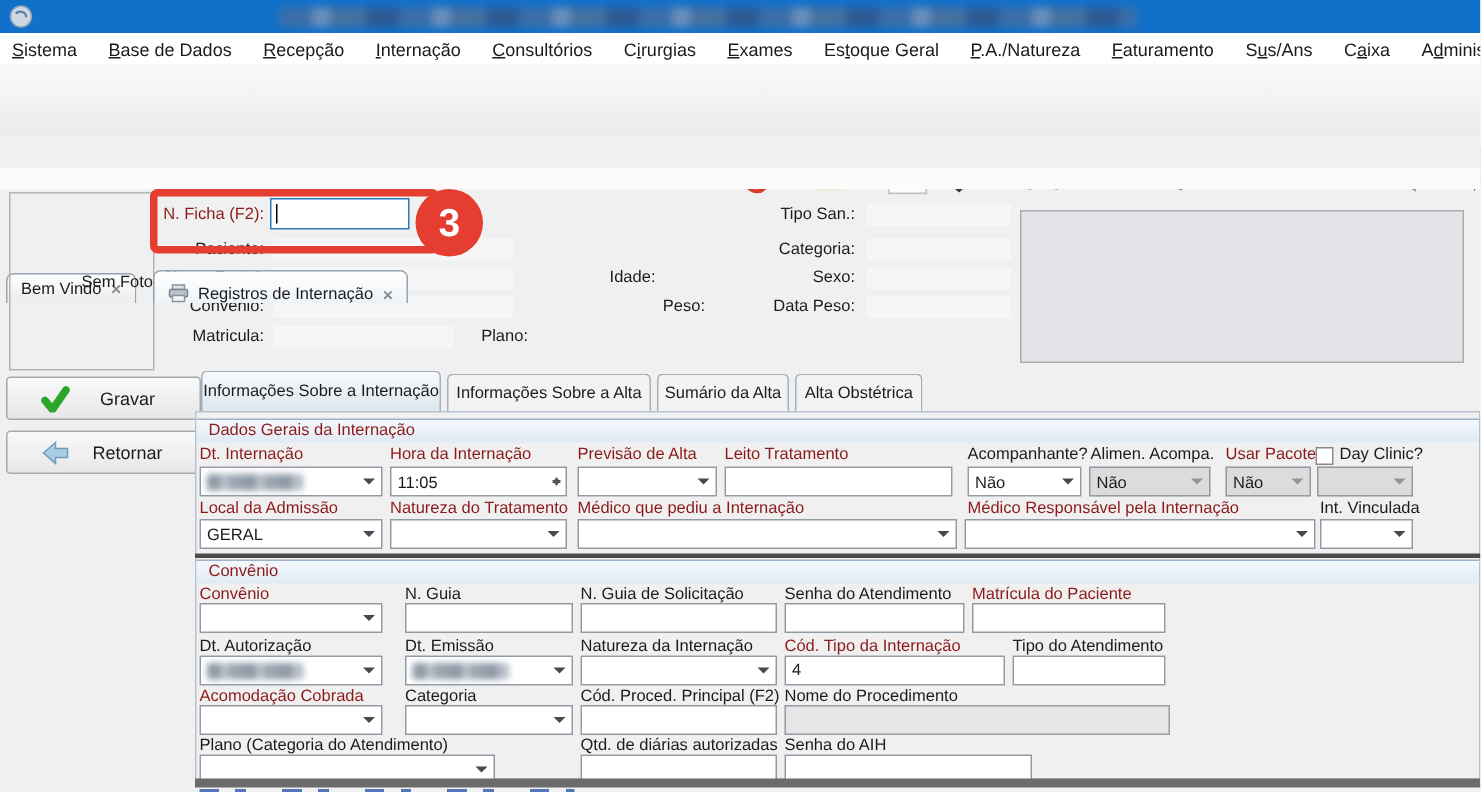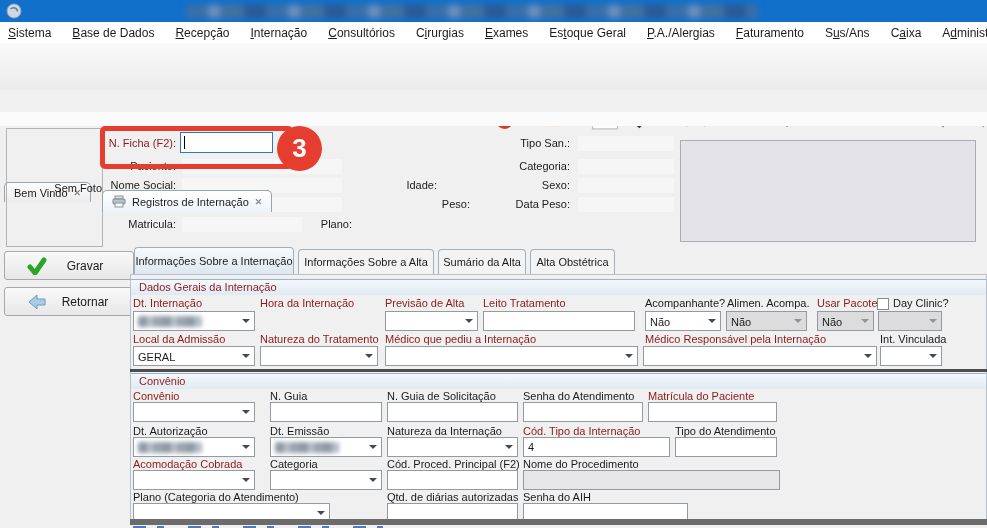--- a/index.html
+++ b/index.html
@@ -17,21 +17,21 @@
   .mi{white-space:nowrap;cursor:default;}
   
   #toolbar{position:absolute;left:0;top:43px;width:987px;height:47px;
     background:linear-gradient(#fafafa,#ebebeb);border-bottom:1px solid #d9d9d9;}
   .ticon{position:absolute;top:50px;width:38px;height:38px;}
   
   #tabbar{position:absolute;left:0;top:90px;width:987px;height:22px;background:#f0f0f0;}
   .mtab{position:absolute;border:1px solid #98a4b2;border-bottom:none;border-radius:5px 5px 0 0;
     display:flex;align-items:center;gap:6px;padding:0 9px;font-size:11px;box-sizing:border-box;}
   #mtab1{left:4px;top:92px;height:20px;background:linear-gradient(#fdfdfd,#ececec);}
-  #mtab2{left:102px;top:100px;height:22px;background:linear-gradient(#ffffff,#eef3f8);z-index:3;}
+  #mtab2{left:102px;top:90px;height:22px;background:linear-gradient(#ffffff,#eef3f8);z-index:3;align-items:flex-end;}
   .closex{color:#8a8a8a;font-size:9px;font-weight:bold;}
   #whitestrip{position:absolute;left:0;top:112px;width:987px;height:14px;background:#fbfbfb;}
   
   #semfoto{position:absolute;left:6px;top:128px;width:95px;height:117px;border:1px solid #b4b4b4;
     display:flex;align-items:center;justify-content:flex-end;font-size:11px;}
   .plb{position:absolute;font-size:11px;text-align:right;white-space:nowrap;height:13px;line-height:13px;}
   .red{color:#8b1a1a;}
   .pv{position:absolute;background:#f6f6f7;height:15px;}
   #nfichainput{position:absolute;left:180px;top:132px;width:93px;height:21px;background:#fff;
     border:1px solid #2a7ab9;box-sizing:border-box;}
@@ -93,21 +93,21 @@
 
   <div id="menubar">
     <span class="mi"><span></span><u>S</u><span>istema</span></span>
     <span class="mi"><span></span><u>B</u><span>ase de Dados</span></span>
     <span class="mi"><span></span><u>R</u><span>ecepção</span></span>
     <span class="mi"><span></span><u>I</u><span>nternação</span></span>
     <span class="mi"><span></span><u>C</u><span>onsultórios</span></span>
     <span class="mi"><span>C</span><u>i</u><span>rurgias</span></span>
     <span class="mi"><span></span><u>E</u><span>xames</span></span>
     <span class="mi"><span>Es</span><u>t</u><span>oque Geral</span></span>
-    <span class="mi"><span></span><u>P</u><span>.A./Alergias</span></span>
+    <span class="mi"><span></span><u>P</u><span>.A./Natureza</span></span>
     <span class="mi"><span></span><u>F</u><span>aturamento</span></span>
     <span class="mi"><span>S</span><u>u</u><span>s/Ans</span></span>
     <span class="mi"><span>C</span><u>a</u><span>ixa</span></span>
     <span class="mi"><span>A</span><u>d</u><span>ministração</span></span>
 
   </div>
 
   <div id="toolbar">
     <svg class="ticon" style="left:494px" viewBox="0 0 36 36">
         <circle cx="22" cy="10" r="6" fill="#5b8fd0"></circle>
@@ -265,20 +265,25 @@
 
   <div class="secband" style="top:279px">Dados Gerais da Internação</div>
 
   <div class="lb red" style="left:133px;top:297px">Dt. Internação</div>
   <div class="cbx" style="left:133px;top:311px;width:122px">
       <span class="blurv"></span>
       <span class="a"></span>
     </div>
 
   <div class="lb red" style="left:260px;top:297px">Hora da Internação</div>
+  <div class="cbx" style="left:260px;top:311px;width:118px">
+      <span class="v">11:05</span>
+      <span class="spup"></span>
+      <span class="spdn"></span>
+    </div>
 
   <div class="lb red" style="left:385px;top:297px">Previsão de Alta</div>
   <div class="cbx" style="left:385px;top:311px;width:93px">
       <span class="v"></span>
       <span class="a"></span>
     </div>
 
   <div class="lb red" style="left:483px;top:297px">Leito Tratamento</div>
   <div class="inp" style="left:483px;top:311px;width:152px"></div>
 

